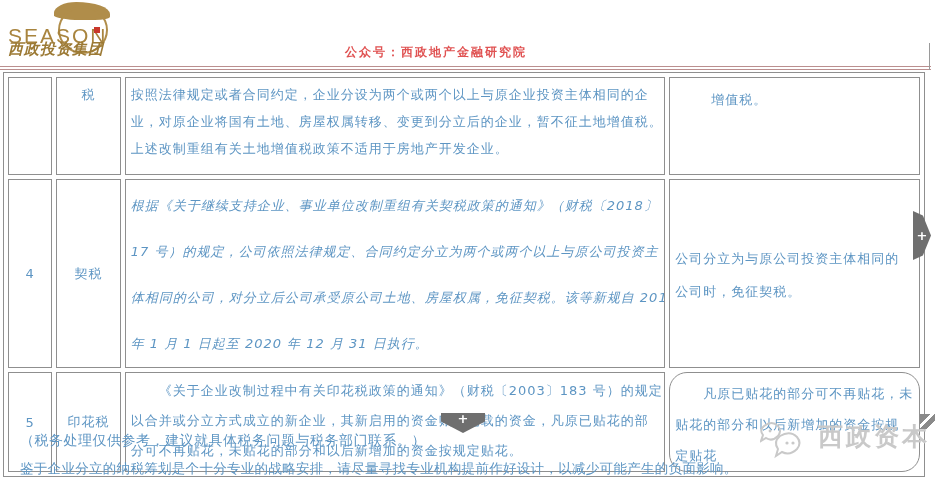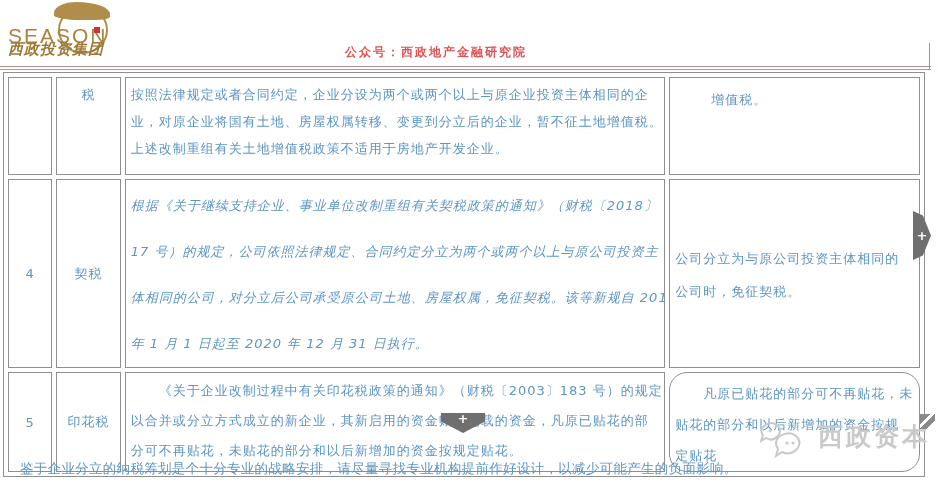--- a/index.html
+++ b/index.html
@@ -190,20 +190,21 @@
 贴花的部分和以后新增加的资金按规
 定贴花</td>
       </tr>
     </tbody>
   </table>
 
   <div class="handle-right">+</div>
   <div class="handle-bottom">+</div>
   <div class="resize-grip"></div>
 
+  <div class="footnote-1">（税务处理仅供参考，建议就具体税务问题与税务部门联系。）</div>
   <div class="footnote-2">鉴于企业分立的纳税筹划是个十分专业的战略安排，请尽量寻找专业机构提前作好设计，以减少可能产生的负面影响。</div>
 
   <div class="watermark">
     <svg width="52" height="40" viewBox="0 0 52 40">
       <g fill="none" stroke="#c9c9c9" stroke-width="2">
         <path d="M4,6 q8,-6 14,0 q4,5 0,10 q-6,6 -12,2 l-5,3 2,-6 q-4,-5 1,-9 z"></path>
         <path d="M20,16 q10,-6 17,1 q5,6 0,12 q-7,7 -15,3 l-6,4 2,-7 q-5,-7 2,-13 z"></path>
       </g>
       <g fill="#c9c9c9">
         <circle cx="10" cy="11" r="1.4"></circle>

